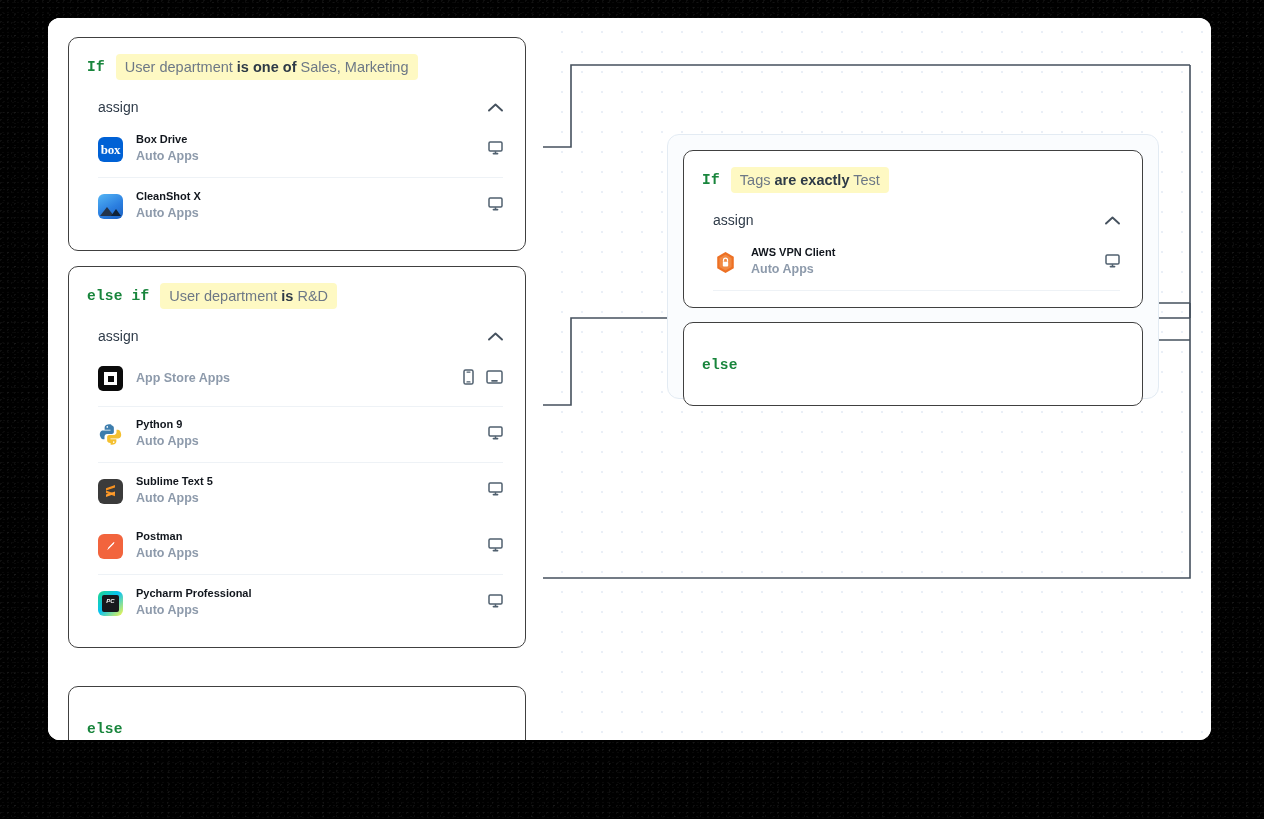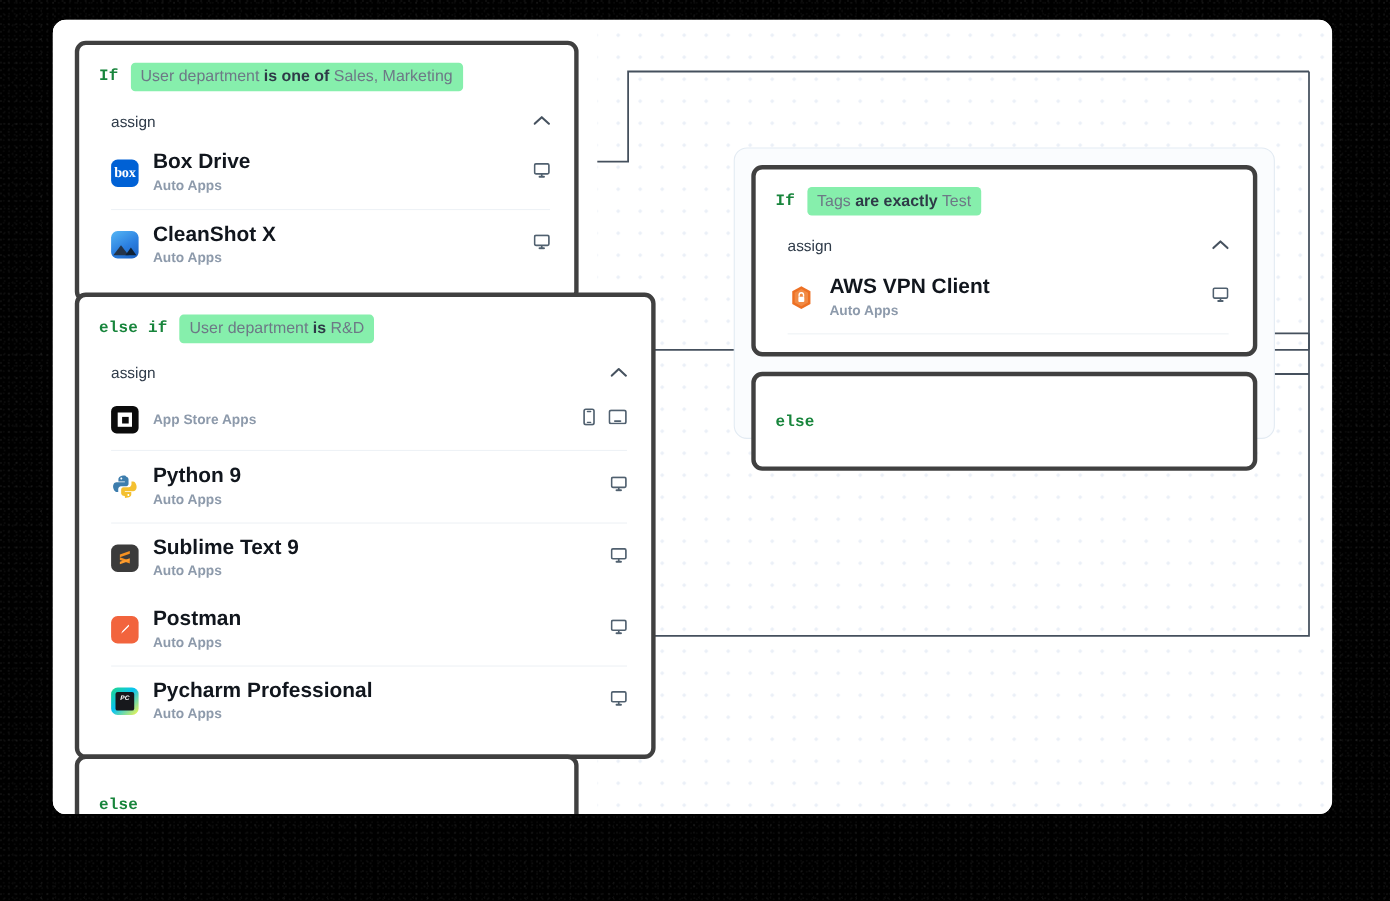--- a/index.html
+++ b/index.html
@@ -67,40 +67,40 @@
   .connectors {
     position: absolute;
     inset: 0;
     pointer-events: none;
   }
 
   
   .node {
     position: absolute;
     background: #ffffff;
-    border: 4px solid #404040;
+    border: 1px solid #404040;
     border-radius: 10px;
   }
 
   .cond-row {
     display: flex;
     align-items: center;
     gap: 11px;
     padding: 16px 18px 0 18px;
   }
   .kw {
     font-family: "Liberation Mono", "DejaVu Sans Mono", monospace;
     font-size: 14.5px;
     font-weight: 700;
     color: #18853c;
     letter-spacing: .2px;
     white-space: nowrap;
   }
   .pill {
-    background: #86efac;
+    background: #fef9c3;
     border-radius: 4px;
     padding: 5px 9px;
     font-size: 14.5px;
     color: #6d7886;
     white-space: nowrap;
     text-align: center;
   }
   .pill b { color: #2e3a47; font-weight: 700; }
 
   .assign-row {
@@ -129,21 +129,21 @@
 
   .app-icon {
     width: 25px; height: 25px;
     flex: 0 0 25px;
     border-radius: 6px;
     position: relative;
     overflow: hidden;
   }
   .app-text { flex: 1 1 auto; min-width: 0; }
   .app-name {
-    font-size: 19px;
+    font-size: 11px;
     font-weight: 700;
     color: #11161d;
     line-height: 1.25;
     white-space: nowrap;
   }
   .app-sub {
     font-size: 12.5px;
     font-weight: 700;
     color: #8d9aab;
     line-height: 1.5;
@@ -271,21 +271,21 @@
                 <rect x="1" y="1" width="13" height="9" rx="1.2" stroke="#50606f" stroke-width="1.5"></rect>
                 <path d="M5.5 12.6h4" stroke="#50606f" stroke-width="1.8" stroke-linecap="round"></path>
                 <path d="M7.5 10.2v2.2" stroke="#50606f" stroke-width="1.5"></path>
               </svg>
           </span>
         </span>
       </div>
     </div>
   </div>
 
-  <div class="node" style="left:20px; top:248px; width:528px;">
+  <div class="node" style="left:20px; top:248px; width:458px;">
     <div class="cond-row">
       <span class="kw">else if</span>
       <span class="pill"><span>User department</span>
         <b>is</b>
         <span>R&amp;D</span></span>
     </div>
 
     <div class="assign-row">
       <span class="assign-label">assign</span>
       <span class="chevron">
@@ -345,21 +345,21 @@
 
       <div class="app-row nb">
         <span class="app-icon ic-sublime">
           <svg width="13" height="15" viewBox="0 0 13 15">
               <path d="M11 1 2 4.2v2.4l9-3.2z" fill="#f59121"></path>
               <path d="M2 6.6l9 3.2v2.4L2 9z" fill="#f59121"></path>
               <path d="M11 9.8 2 13v-2.4l9-3.2z" fill="#ff9d2e"></path>
             </svg>
         </span>
         <span class="app-text">
-          <span class="app-name" style="display:block">Sublime Text 9</span>
+          <span class="app-name" style="display:block">Sublime Text 5</span>
           <span class="app-sub" style="display:block">Auto Apps</span>
         </span>
         <span class="dev-icons">
           <span>
             <svg width="15" height="14" viewBox="0 0 15 14" fill="none">
                 <rect x="1" y="1" width="13" height="9" rx="1.2" stroke="#50606f" stroke-width="1.5"></rect>
                 <path d="M5.5 12.6h4" stroke="#50606f" stroke-width="1.8" stroke-linecap="round"></path>
                 <path d="M7.5 10.2v2.2" stroke="#50606f" stroke-width="1.5"></path>
               </svg>
           </span>

